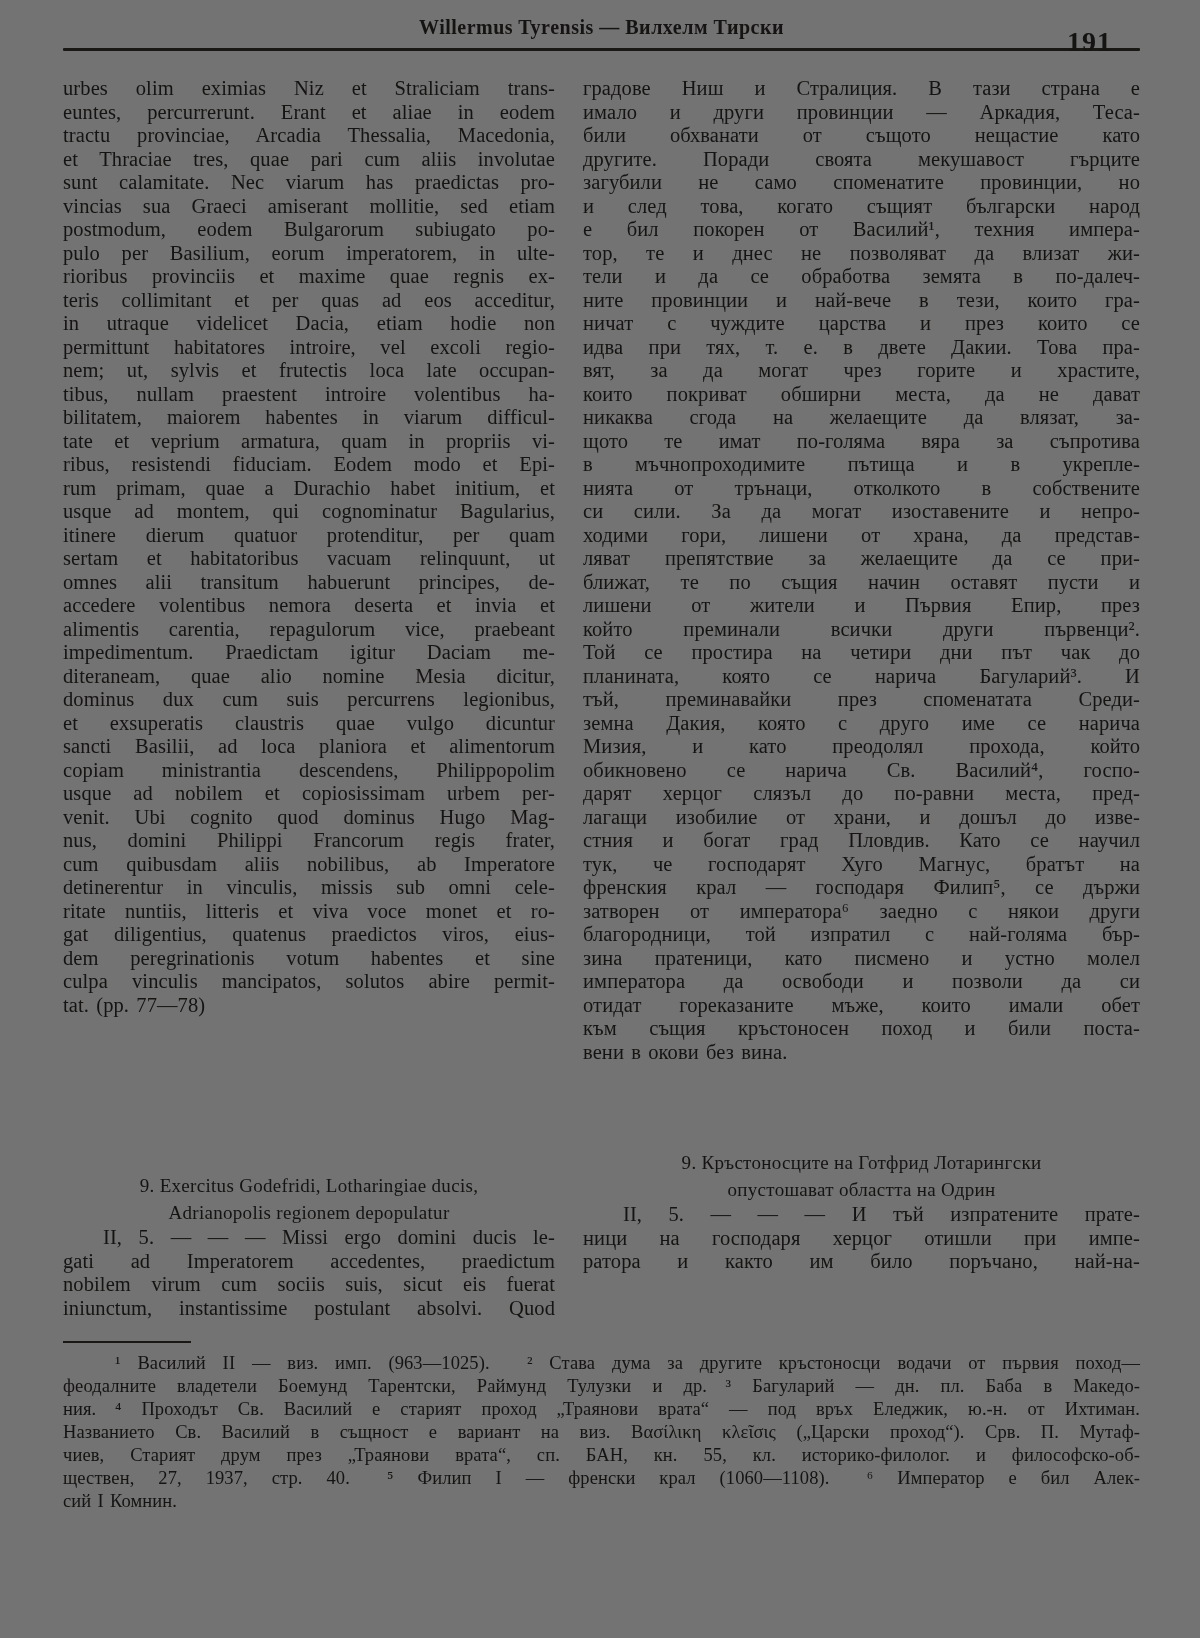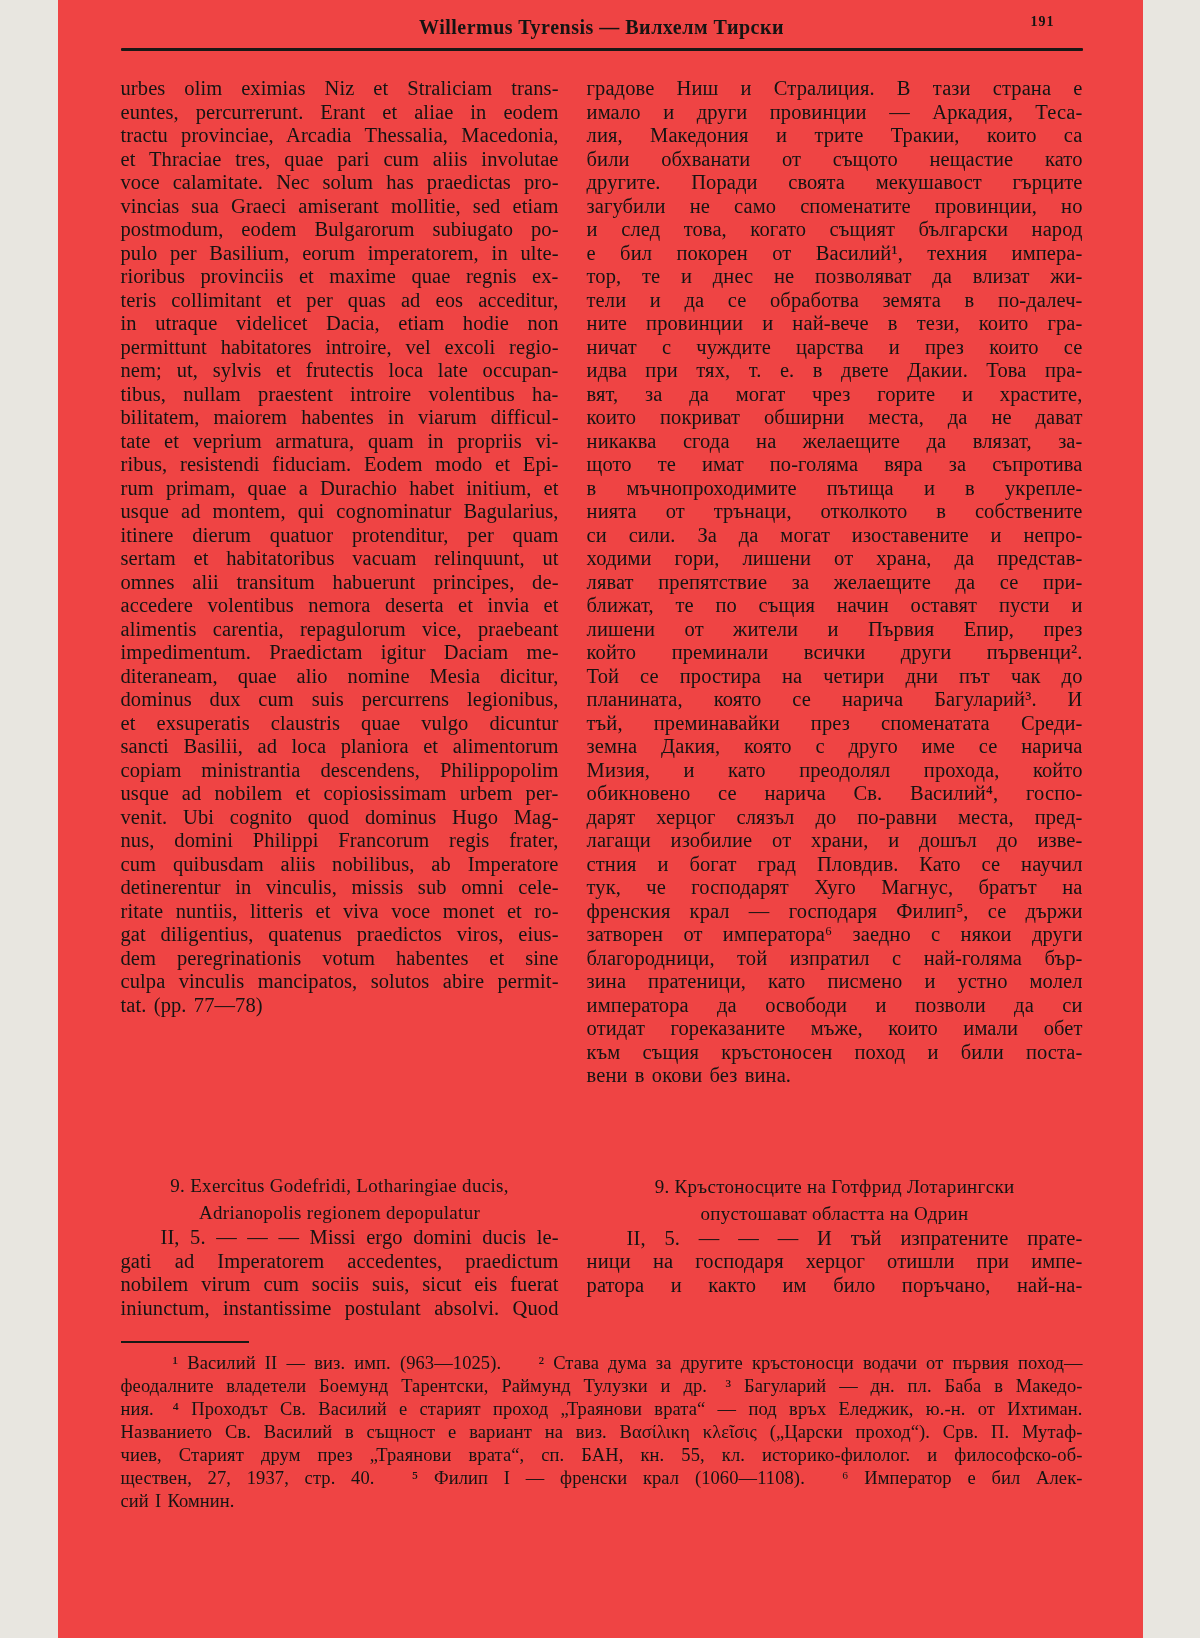--- a/index.html
+++ b/index.html
@@ -1,39 +1,39 @@
 <!DOCTYPE html>
 <html><head>
 <meta charset="utf-8">
 <style>
   * { margin: 0; padding: 0; box-sizing: border-box; }
   html, body { background: #e8e6e0; }
   .page {
     position: relative;
-    width: 1085px;
+    width: 1200px;
     height: 1638px;
     margin: 0 auto;
-    background: #ef4444;
+    background: #737373;
     color: #151412;
     font-family: "Liberation Serif", "DejaVu Serif", serif;
     padding: 14px 60px 0 63px;
   }
   
   .header { position: relative; height: 30px; }
   .header-title {
     text-align: center;
     font-size: 20px;
     font-weight: 700;
     letter-spacing: 0.5px;
     padding-top: 2px;
   }
   .header-page-number {
     position: absolute;
-    top: 0; right: 28px;
-    font-size: 14px;
+    top: 12px; right: 28px;
+    font-size: 28px;
     font-weight: 700;
     letter-spacing: 1px;
   }
   .header-rule {
     height: 3px;
     background: #191815;
     margin-top: 4px;
     border-radius: 1px;
   }
   
@@ -96,21 +96,21 @@
   <div class="header-rule"></div>
 
   <div class="columns">
 
     <div class="column column-left">
       <div class="body-par">
           <div class="line">urbes olim eximias Niz et Straliciam trans-</div>
           <div class="line">euntes, percurrerunt. Erant et aliae in eodem</div>
           <div class="line">tractu provinciae, Arcadia Thessalia, Macedonia,</div>
           <div class="line">et Thraciae tres, quae pari cum aliis involutae</div>
-          <div class="line">voce calamitate. Nec solum has praedictas pro-</div>
+          <div class="line">sunt calamitate. Nec viarum has praedictas pro-</div>
           <div class="line">vincias sua Graeci amiserant mollitie, sed etiam</div>
           <div class="line">postmodum, eodem Bulgarorum subiugato po-</div>
           <div class="line">pulo per Basilium, eorum imperatorem, in ulte-</div>
           <div class="line">rioribus provinciis et maxime quae regnis ex-</div>
           <div class="line">teris collimitant et per quas ad eos acceditur,</div>
           <div class="line">in utraque videlicet Dacia, etiam hodie non</div>
           <div class="line">permittunt habitatores introire, vel excoli regio-</div>
           <div class="line">nem; ut, sylvis et frutectis loca late occupan-</div>
           <div class="line">tibus, nullam praestent introire volentibus ha-</div>
           <div class="line">bilitatem, maiorem habentes in viarum difficul-</div>
@@ -149,21 +149,20 @@
           <div class="line">gati ad Imperatorem accedentes, praedictum</div>
           <div class="line">nobilem virum cum sociis suis, sicut eis fuerat</div>
           <div class="line">iniunctum, instantissime postulant absolvi. Quod</div>
         </div>
     </div>
 
     <div class="column column-right">
       <div class="body-par">
           <div class="line">градове Ниш и Стралиция. В тази страна е</div>
           <div class="line">имало и други провинции — Аркадия, Теса-</div>
-          <div class="line">лия, Македония и трите Тракии, които са</div>
           <div class="line">били обхванати от същото нещастие като</div>
           <div class="line">другите. Поради своята мекушавост гърците</div>
           <div class="line">загубили не само споменатите провинции, но</div>
           <div class="line">и след това, когато същият български народ</div>
           <div class="line">е бил покорен от Василий¹, техния импера-</div>
           <div class="line">тор, те и днес не позволяват да влизат жи-</div>
           <div class="line">тели и да се обработва земята в по-далеч-</div>
           <div class="line">ните провинции и най-вече в тези, които гра-</div>
           <div class="line">ничат с чуждите царства и през които се</div>
           <div class="line">идва при тях, т. е. в двете Дакии. Това пра-</div>

